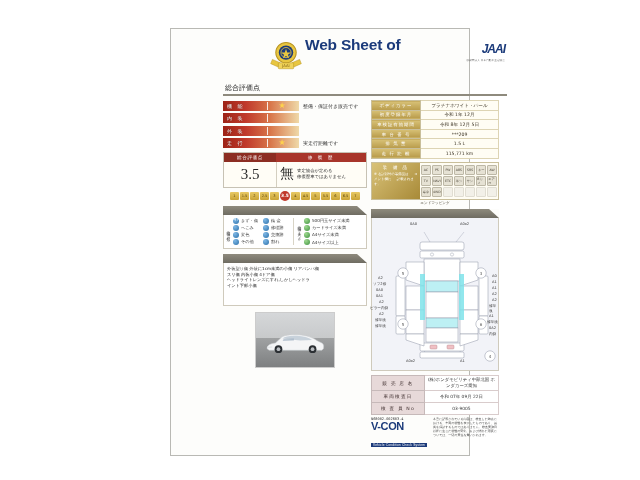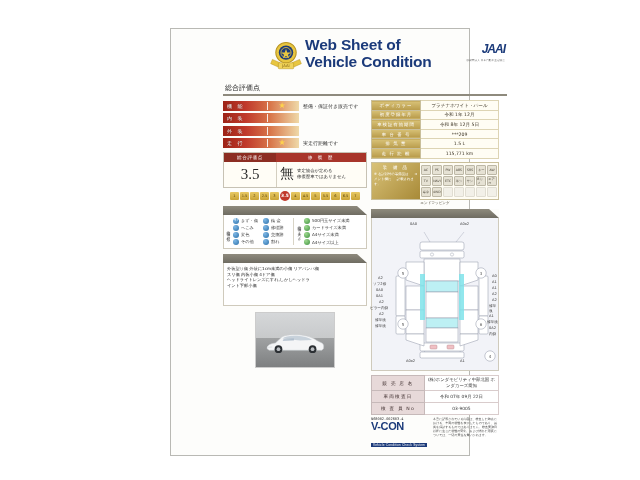--- a/index.html
+++ b/index.html
@@ -204,21 +204,20 @@
         <circle cx="20" cy="16" r="8.5" fill="#1b3a7a"></circle>
         <circle cx="20" cy="16" r="6" fill="none" stroke="#e8c640" stroke-width="1"></circle>
         <path d="M20 11.5 l1.4 4.3 h4.5 l-3.6 2.7 1.4 4.3 -3.7-2.7 -3.7 2.7 1.4-4.3 -3.6-2.7 h4.5 z" fill="#e8c640"></path>
         <path d="M4 24 l9 4 -2 5 -9-4z" fill="#e8c640" stroke="#b8941f" stroke-width=".6"></path>
         <path d="M36 24 l-9 4 2 5 9-4z" fill="#e8c640" stroke="#b8941f" stroke-width=".6"></path>
         <rect x="11" y="28" width="18" height="7" rx="1" fill="#f0d35a" stroke="#b8941f" stroke-width=".6"></rect>
         <text x="20" y="33.4" font-size="4.4" text-anchor="middle" fill="#7a5c10" font-family="DejaVu Sans">JAAI</text>
       </svg>
       <div class="title">
         <div>Web Sheet of</div>
-        <div>Vehicle Condition</div>
       </div>
       <div class="jaai-mark">
         <span class="big">JAAI</span>
         <span class="sml">一般財団法人 日本自動車査定協会</span>
       </div>
     </div>
 
     <div class="model">総合評価点</div>
     <div class="hrule"></div>
 

